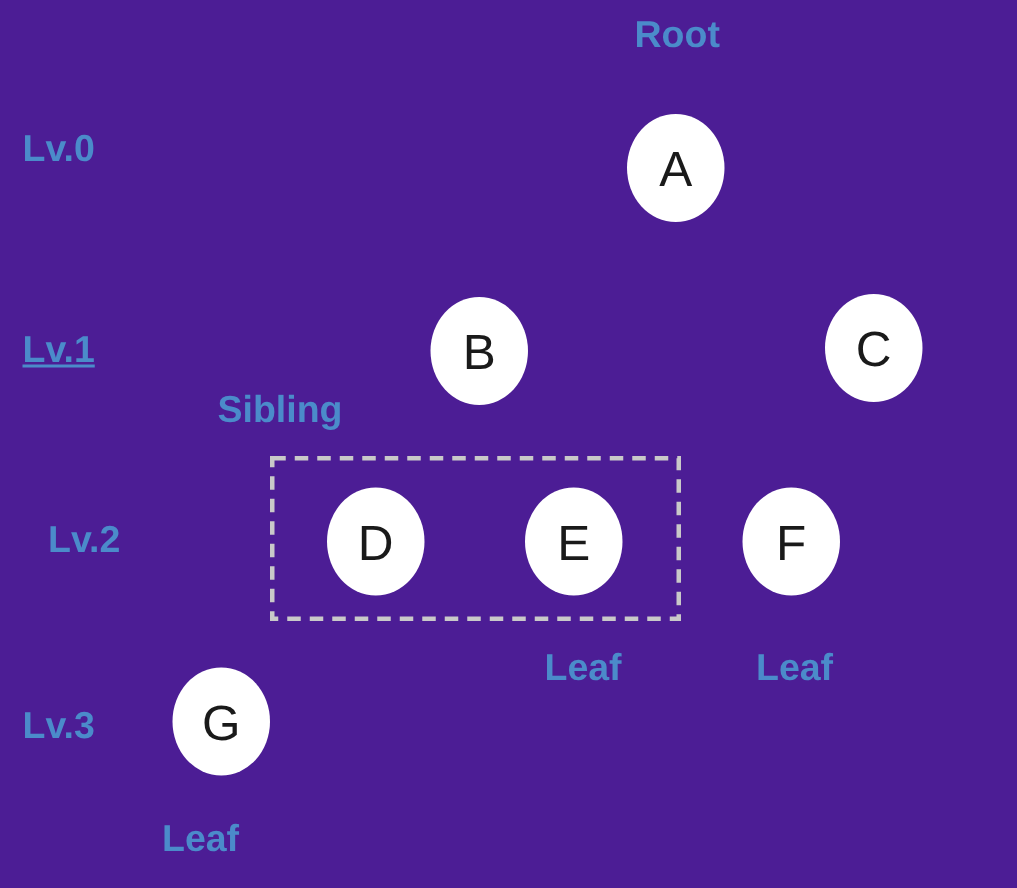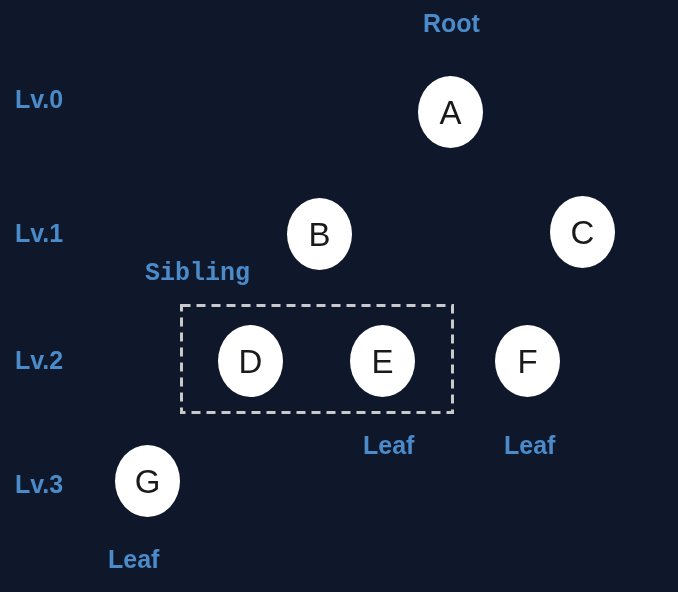--- a/index.html
+++ b/index.html
@@ -4,21 +4,21 @@
 <style>
   html, body {
     margin: 0;
     padding: 0;
     background: #000000;
   }
   .canvas {
     position: relative;
     width: 678px;
     height: 592px;
-    background: #0f172a;
+    background: #4c1d95;
     overflow: hidden;
     font-family: "Liberation Sans", "DejaVu Sans", sans-serif;
   }
   .overlay {
     position: absolute;
     left: 0;
     top: 0;
     width: 678px;
     height: 592px;
     pointer-events: none;
@@ -47,24 +47,24 @@
   .blue-label {
     position: absolute;
     color: #4b8bca;
     font-size: 25px;
     font-weight: 600;
     line-height: 1;
     white-space: nowrap;
   }
   .lbl-root    { left: 423px; top: 11px; }
   .lbl-lv0     { left: 15px;  top: 87px; }
-  .lbl-lv1     { left: 15px;  top: 221px; }
-  .lbl-lv2     { left: 15px;  top: 348px; }
+  .lbl-lv1     { left: 15px;  top: 221px; text-decoration: underline; }
+  .lbl-lv2     { left: 32px;  top: 348px; }
   .lbl-lv3     { left: 15px;  top: 472px; }
-  .lbl-sibling { left: 145px; top: 261px; font-family: Liberation Mono, monospace; }
+  .lbl-sibling { left: 145px; top: 261px; }
   .lbl-leaf-e  { left: 363px; top: 433px; }
   .lbl-leaf-f  { left: 504px; top: 433px; }
   .lbl-leaf-g  { left: 108px; top: 547px; }
 </style>
 </head>
 <body>
 
 <div class="canvas">
 
   <svg class="overlay" viewBox="0 0 678 592" xmlns="http://www.w3.org/2000/svg">

